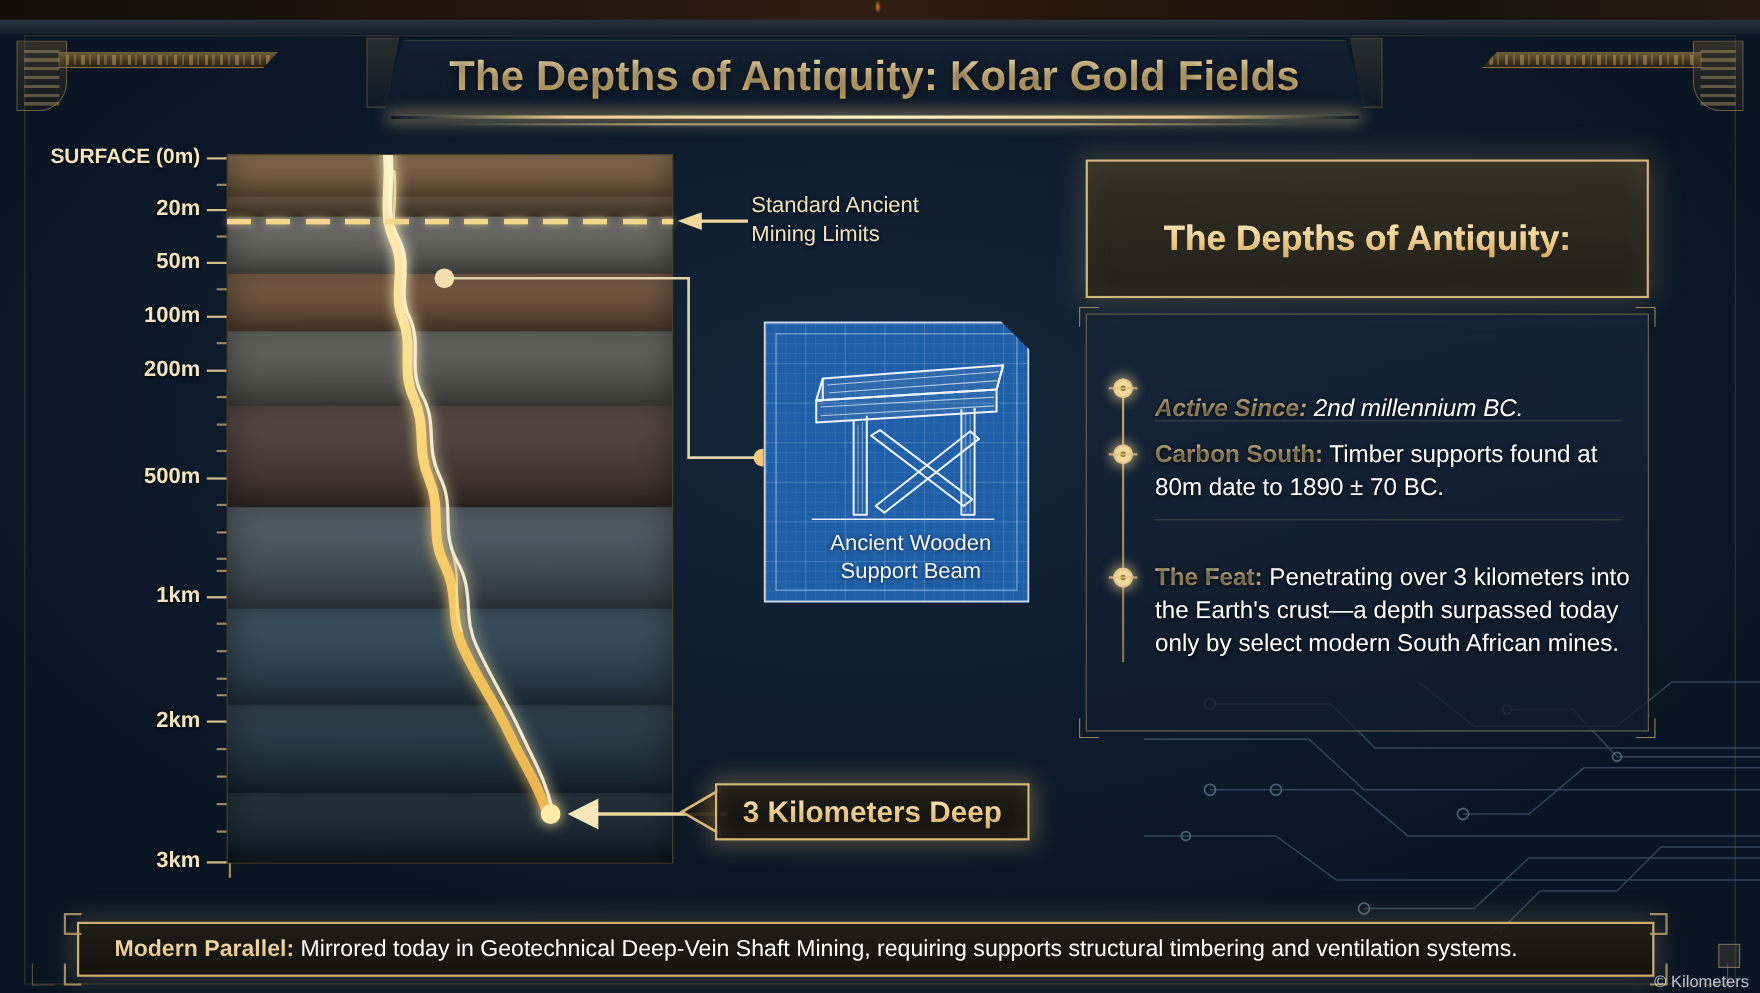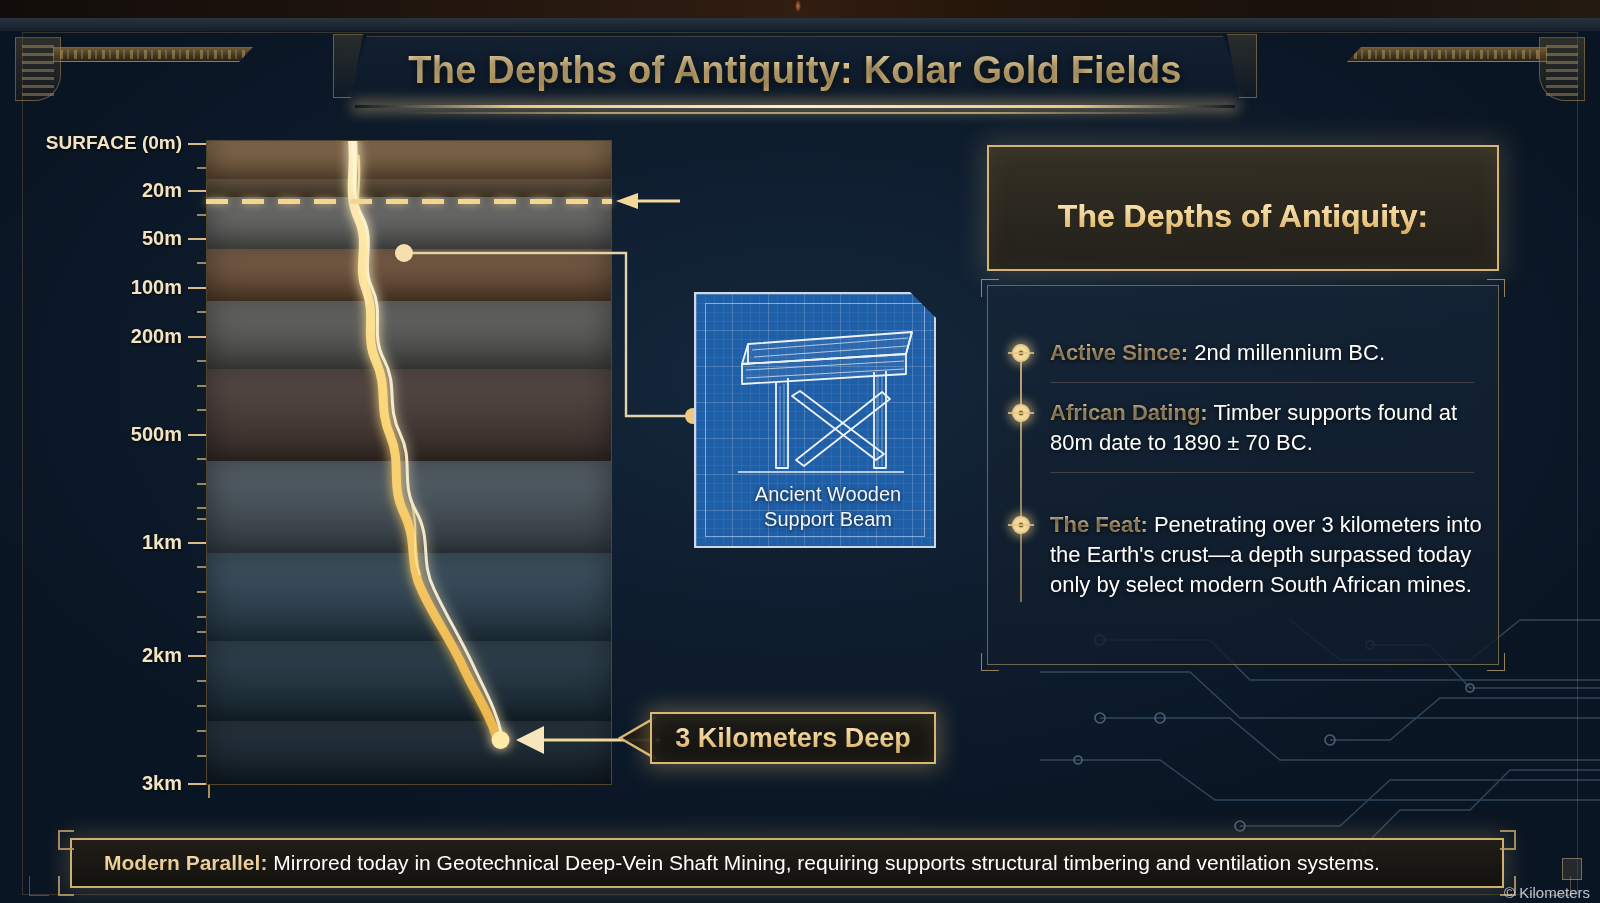--- a/index.html
+++ b/index.html
@@ -406,20 +406,24 @@
       </g>
     </svg>
   </div>
 
   <div class="dash-line"></div>
 
   <svg class="arrow-limits" viewBox="0 0 66 16">
     <path d="M66 8 L22 8" stroke="#f2d999" stroke-width="3"></path>
     <path d="M2 8 L24 0 L24 16 Z" fill="#f2d999"></path>
   </svg>
+  <div class="anno-limits">
+    <div>Standard Ancient</div>
+    <div>Mining Limits</div>
+  </div>
 
   <svg class="connector" viewBox="0 0 320 190">
     <path d="M14 13 L236 13 L236 176 L300 176" stroke="#e3d3ab" stroke-width="2.4" fill="none"></path>
     <circle cx="14" cy="13" r="9" fill="#f5dfae"></circle>
     <circle cx="303" cy="176" r="8" fill="#f0c97e"></circle>
   </svg>
 
   <div class="bp">
     <div class="bp-grid"></div>
     <div class="bp-inner-border"></div>
@@ -475,28 +479,28 @@
 
   <div class="facts">
     <div class="ear tl"></div>
     <div class="ear tr"></div>
     <div class="ear bl"></div>
     <div class="ear br"></div>
     <div class="rail"></div>
     <div id="facts-host">
         <div class="node" style="top: 58px;"></div>
         <div class="node-tick" style="top: 66px;"></div>
-        <div class="fact" style="top: 52px;">
+        <div class="fact" style="top: 70px; font-style: italic;">
           <div class="text"><span class="lbl">Active Since:</span><span> 2nd millennium BC.</span></div>
         </div>
         <div class="divider" style="top: 96px;"></div>
         <div class="node" style="top: 118px;"></div>
         <div class="node-tick" style="top: 126px;"></div>
         <div class="fact" style="top: 112px;">
-          <div class="text"><span class="lbl">African Dating:</span><span> Timber supports found at 80m date to 1890 ± 70 BC.</span></div>
+          <div class="text"><span class="lbl">Carbon South:</span><span> Timber supports found at 80m date to 1890 ± 70 BC.</span></div>
         </div>
         <div class="divider" style="top: 186px;"></div>
         <div class="node" style="top: 230px;"></div>
         <div class="node-tick" style="top: 238px;"></div>
         <div class="fact" style="top: 224px;">
           <div class="text"><span class="lbl">The Feat:</span><span> Penetrating over 3 kilometers into the Earth's crust—a depth surpassed today only by select modern South African mines.</span></div>
         </div>
       </div>
   </div>
 

